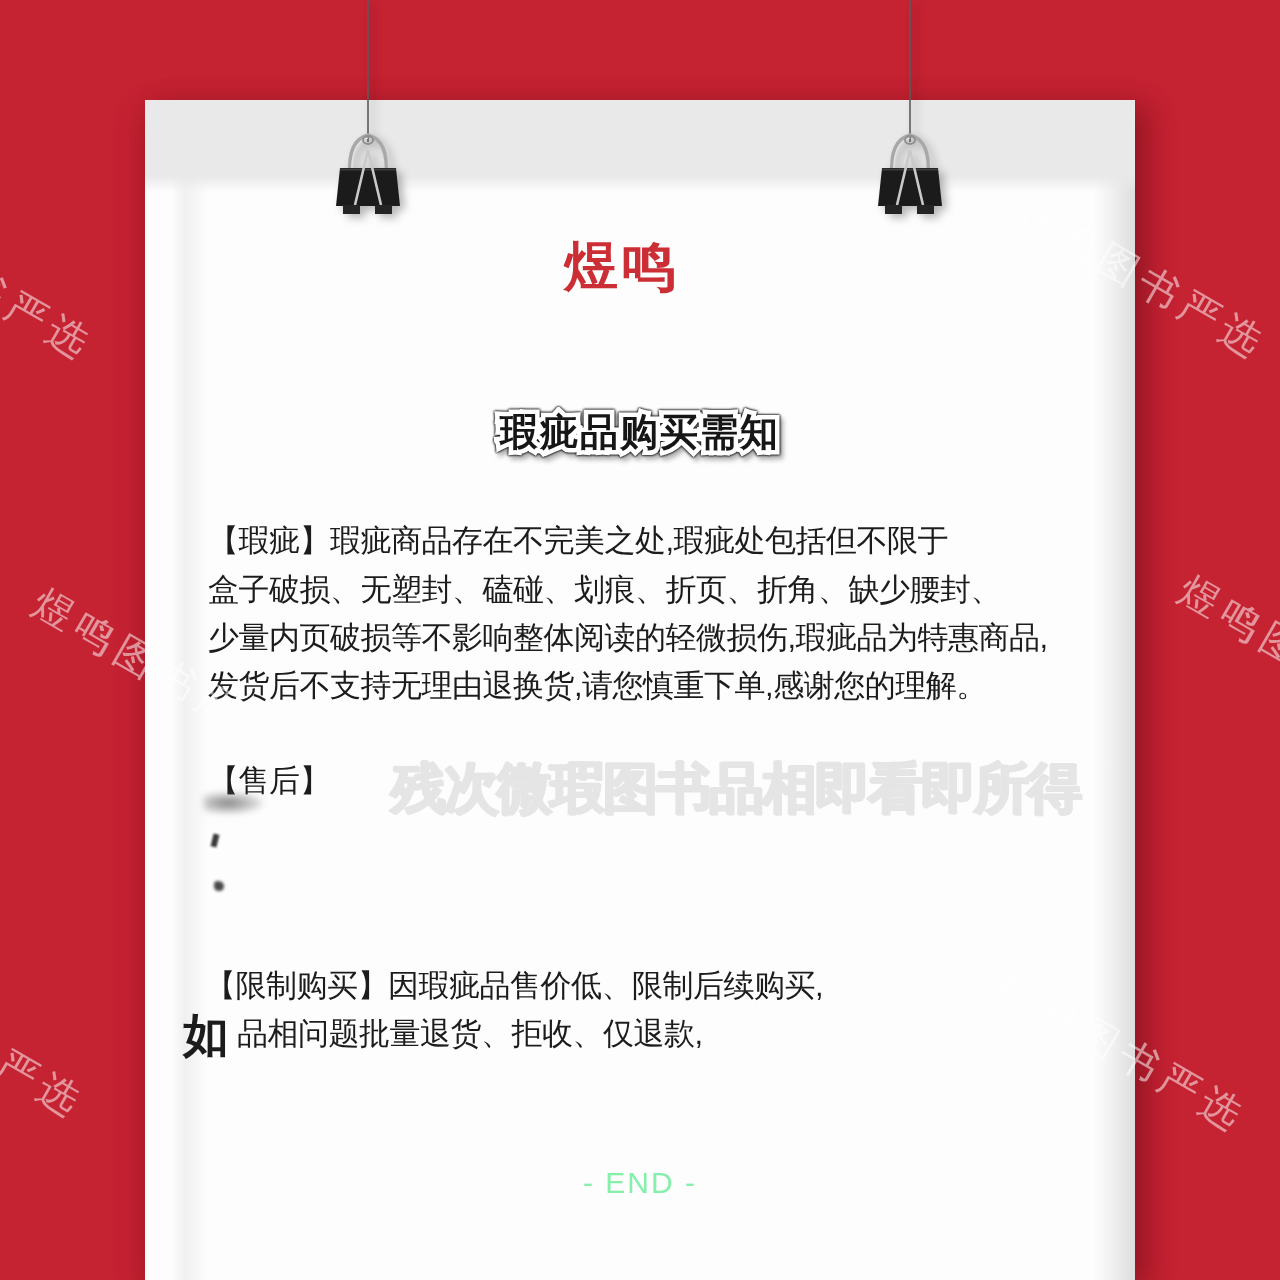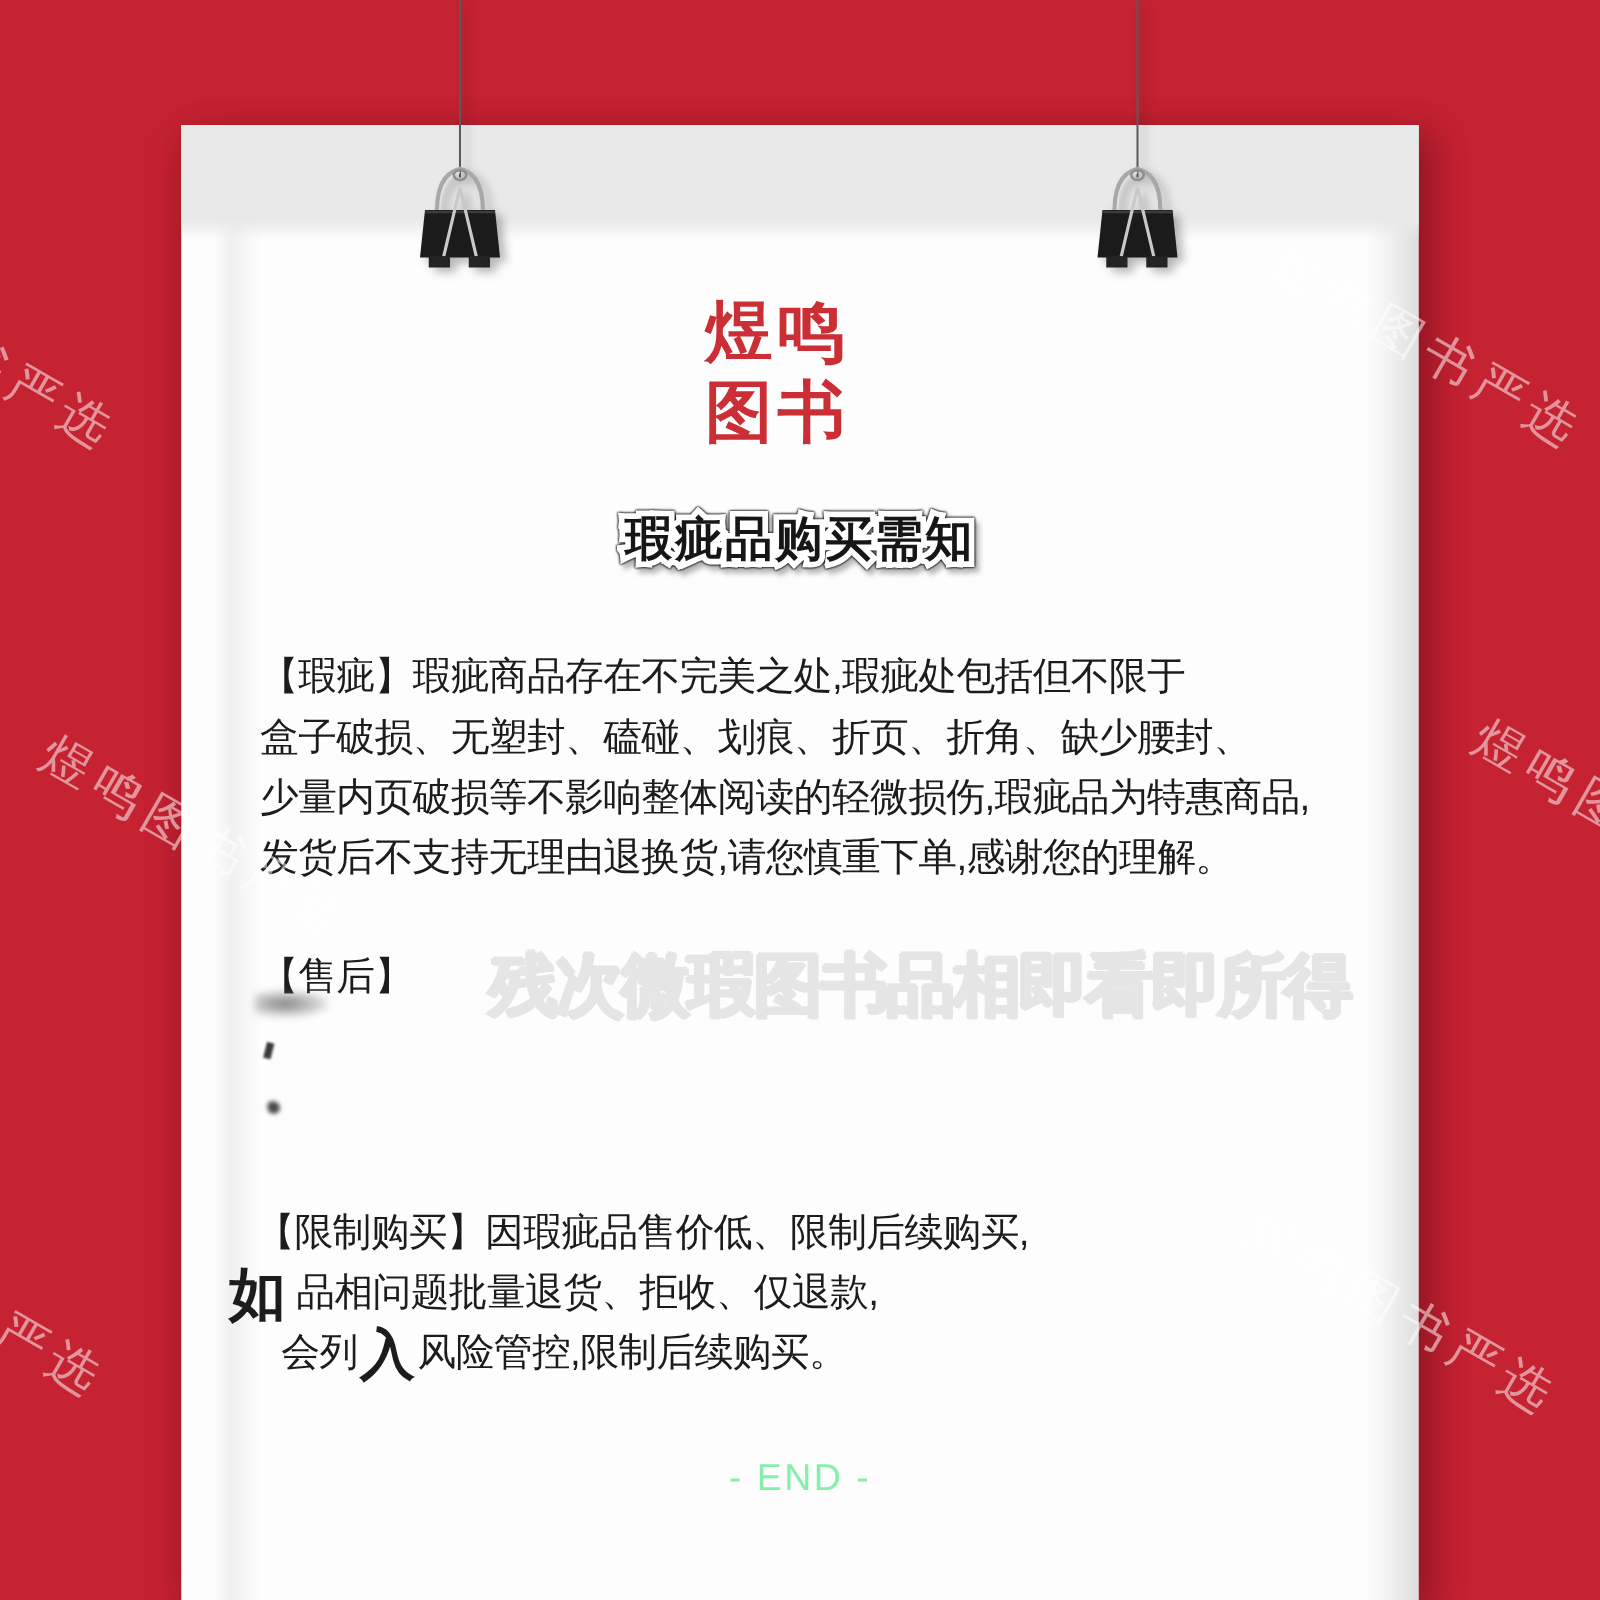--- a/index.html
+++ b/index.html
@@ -133,38 +133,36 @@
     <ellipse cx="40" cy="140" rx="5" ry="4" fill="none" stroke="#8f8f8f" stroke-width="2"></ellipse>
     <polygon points="12,168 68,168 72,206 8,206" fill="#1b1b1b"></polygon>
     <line x1="12" y1="169.5" x2="68" y2="169.5" stroke="#3d3d3d" stroke-width="2"></line>
     <path d="M40,150 L27,205 M40,150 L53,205" fill="none" stroke="#c9c9c9" stroke-width="2.6"></path>
     <rect x="15" y="205" width="17" height="9" fill="#242424"></rect>
     <rect x="47" y="205" width="17" height="9" fill="#242424"></rect>
   </svg>
 
   <div class="brand">
     <div>煜鸣</div>
-    <div>图书</div>
   </div>
 
   <div class="title-wrap">
     <span class="title-layer title-back">瑕疵品购买需知</span>
     <span class="title-layer title-front">瑕疵品购买需知</span>
   </div>
 
   <div class="bodyline" style="left:208px;top:570px;">盒子破损、无塑封、磕碰、划痕、折页、折角、缺少腰封、</div>
   <div class="bodyline" style="left:208px;top:521px;">【瑕疵】瑕疵商品存在不完美之处,瑕疵处包括但不限于</div>
   <div class="bodyline" style="left:208px;top:666px;">发货后不支持无理由退换货,请您慎重下单,感谢您的理解。</div>
   <div class="bodyline" style="left:208px;top:618px;">少量内页破损等不影响整体阅读的轻微损伤,瑕疵品为特惠商品,</div>
 
   <div class="bodyline" style="left:208px;top:761px;">【售后】</div>
   <div class="smudge s1"></div>
   <div class="smudge s2"></div>
   <div class="smudge s3"></div>
   <div class="hl hl1">残次微瑕图书品相即看即所得</div>
 
   <div class="bodyline" style="left:205px;top:966px;"><span>【限制购买】</span><span>因瑕疵品售价低、限制后续购买,</span></div>
   <div class="bodyline" style="left:183px;top:1014px;"><span class="big-char">如</span><span style="margin-left:8px;">品相问题批量退货、拒收、仅退款,</span></div>
-  <div class="bodyline" style="left:225px;top:1062px;"><span>会列</span><span class="big-char l3" style="margin:0 2px;">入</span><span>风险管控,限制后续购买。</span></div>
 
   <div class="endmark">- END -</div>
 
 </div>
 
 </body></html>

